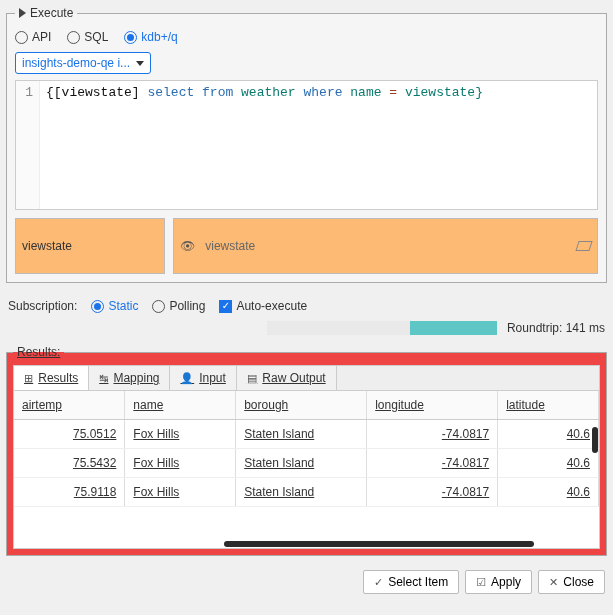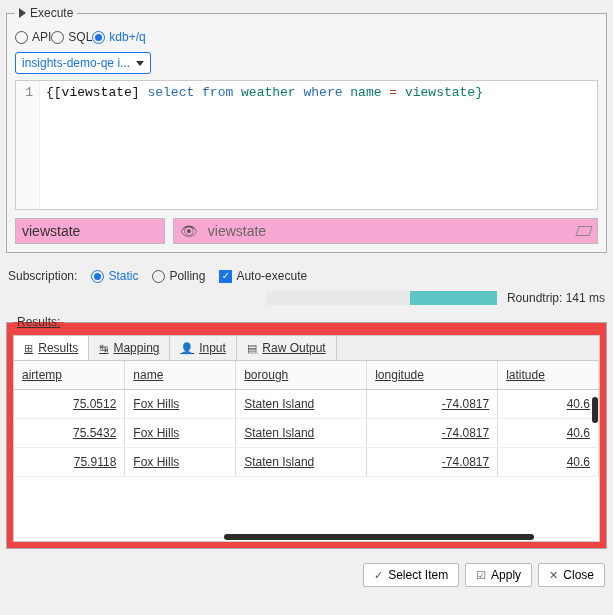--- a/index.html
+++ b/index.html
@@ -29,21 +29,21 @@
   .play-triangle {
     display: inline-block;
     width: 0; height: 0;
     border-left: 7px solid #444;
     border-top: 5px solid transparent;
     border-bottom: 5px solid transparent;
   }
   .radio-row {
     display: flex;
     align-items: center;
-    gap: 0;
+    gap: 16px;
     padding: 4px 0 8px 0;
   }
   .radio-item {
     display: flex;
     align-items: center;
     gap: 4px;
   }
   .radio-outer {
     width: 13px; height: 13px;
     border: 1px solid #555;
@@ -100,25 +100,25 @@
   .tok-teal { color: #0a7a6e; }
   .tok-red { color: #a04020; }
   .param-row {
     display: flex;
     gap: 8px;
     margin-top: 8px;
     align-items: stretch;
   }
   .param-cell {
     border: 1px solid #bbb;
-    background: #f9a8d4;
-    padding: 4px 6px;
-    display: flex;
-    align-items: center;
-    font-size: 14px;
+    background: #fdba74;
+    padding: 20px 6px;
+    display: flex;
+    align-items: center;
+    font-size: 12px;
   }
   .param-name { width: 150px; }
   .param-type { width: 170px; justify-content: space-between; }
   .param-value { flex: 1; justify-content: space-between; color: #666; }
   .eye-icon { font-style: normal; color: #555; margin-right: 6px; }
   .eraser-icon {
     width: 14px; height: 10px;
     border: 1px solid #888;
     transform: skewX(-18deg);
     display: inline-block;
@@ -338,21 +338,21 @@
     <div class="tab">
       <span class="tab-icon">👤</span>
       <span>Input</span>
     </div>
     <div class="tab">
       <span class="tab-icon">▤</span>
       <span>Raw Output</span>
     </div>
   </div>
 
-  <div class="grid grid-scroll-wrap" style="height:182px;">
+  <div class="grid grid-scroll-wrap" style="height:159px;">
     <table class="data">
       <colgroup>
         <col style="width:110px">
           <col style="width:110px">
           <col style="width:130px">
           <col style="width:130px">
           <col style="width:100px">
       </colgroup>
       <thead>
         <tr>

